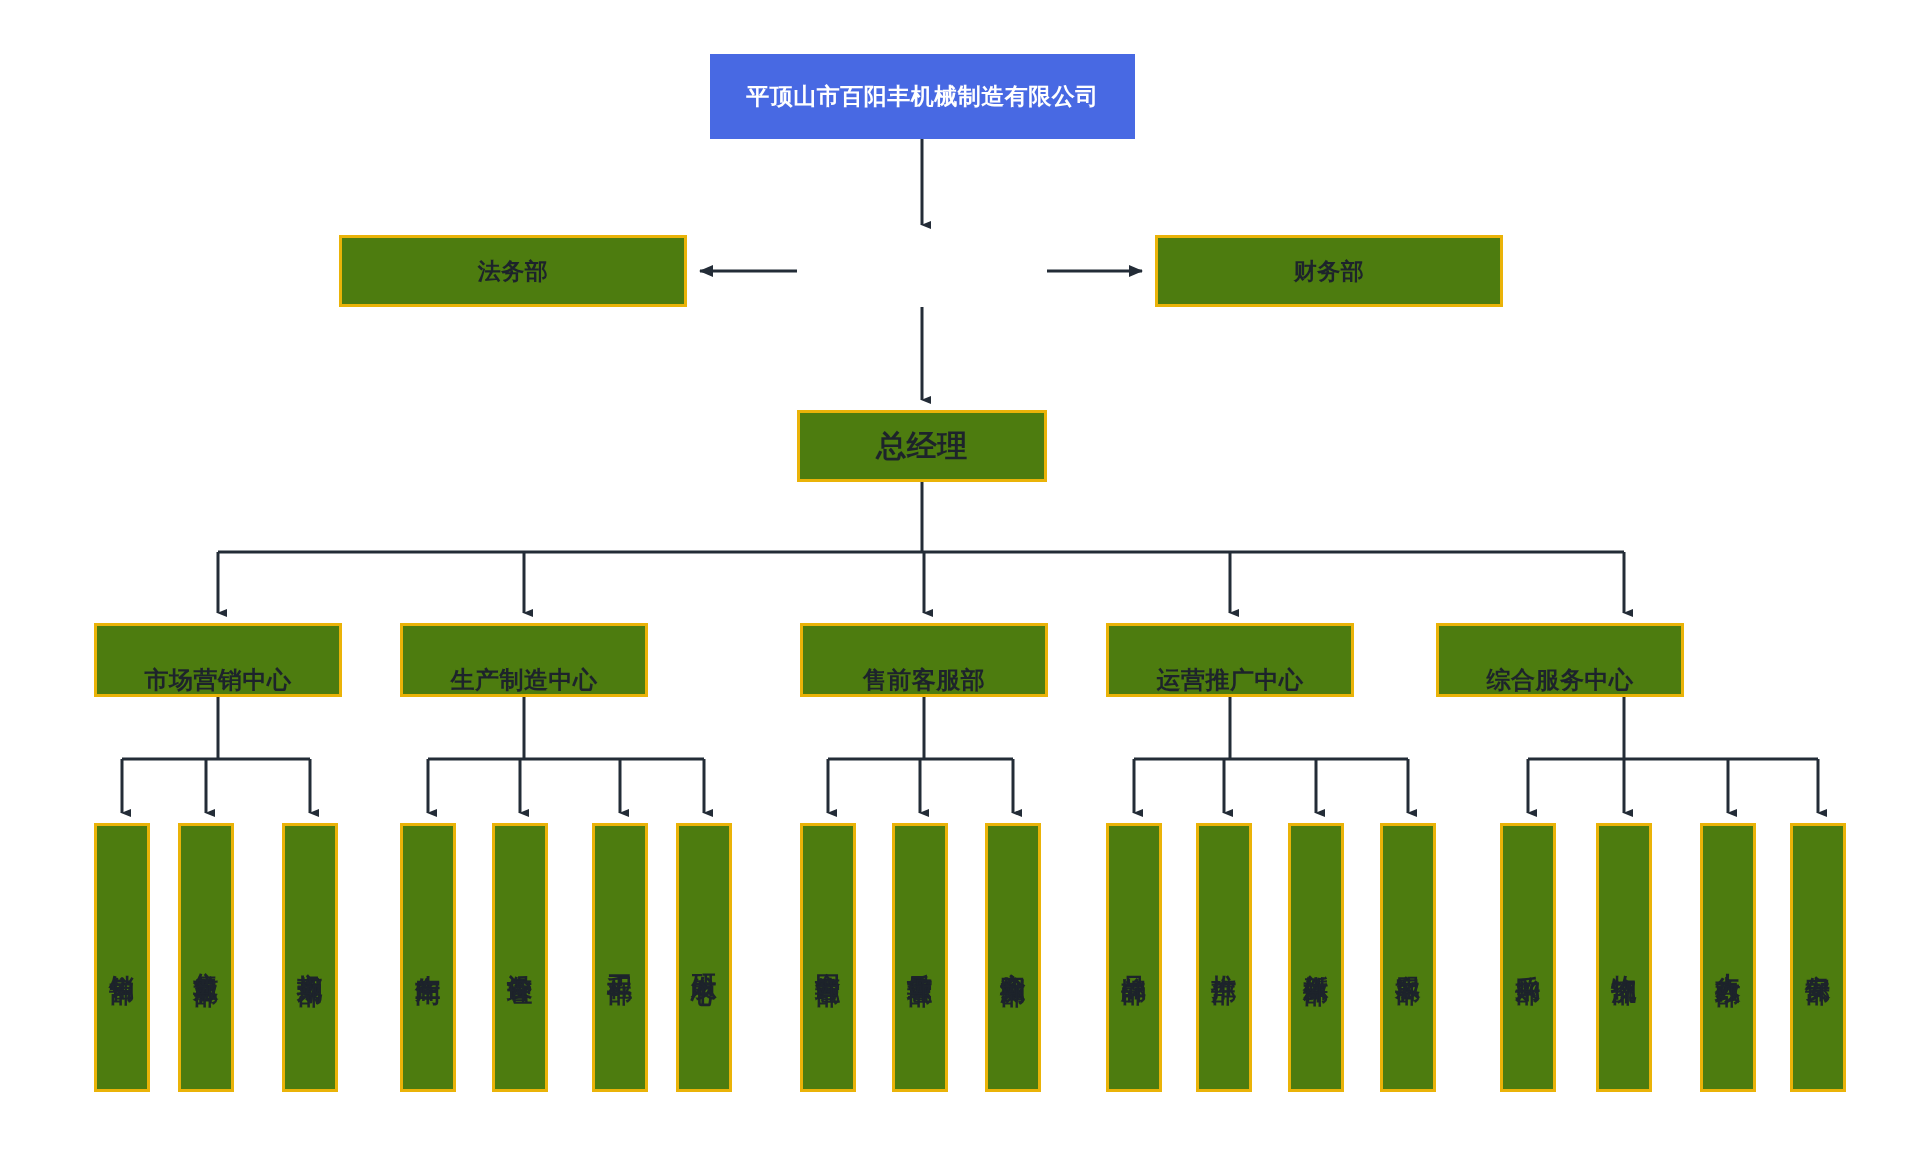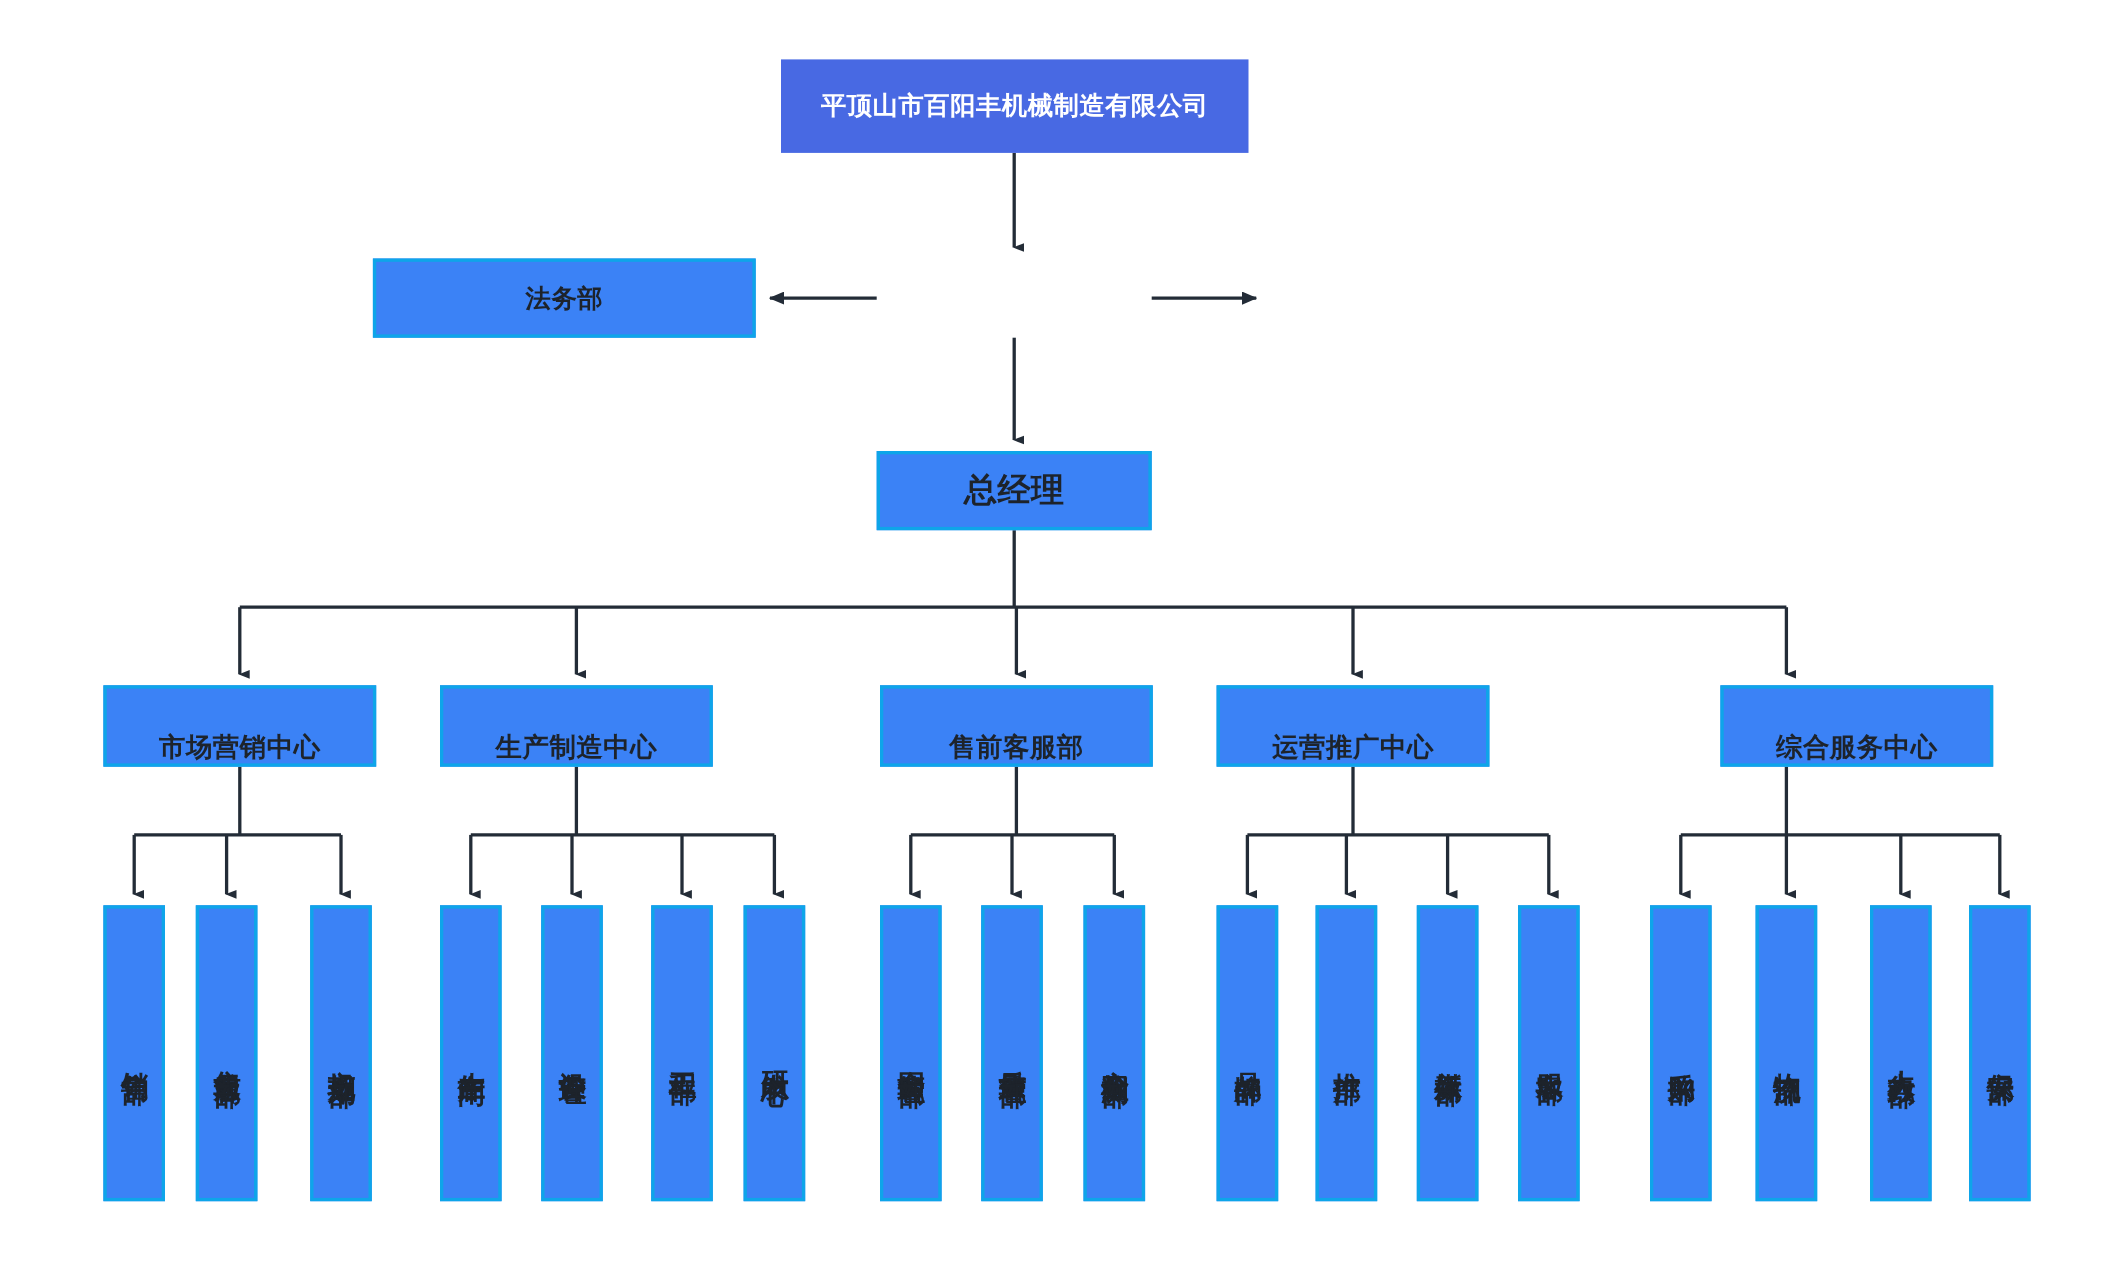--- a/index.html
+++ b/index.html
@@ -22,22 +22,22 @@
   svg#org-svg {
     position: absolute;
     left: 0;
     top: 0;
     width: 1920px;
     height: 1164px;
   }
   .node-box {
     position: absolute;
     box-sizing: border-box;
-    background: #3b82f6;
-    border: 3px solid #0ea5e9;
+    background: #4d7c0f;
+    border: 3px solid #eab308;
     display: flex;
     align-items: center;
     justify-content: center;
     text-align: center;
   }
   .node-box.root {
     background: #4869e3;
     border: none;
   }
   .node-label {
@@ -130,20 +130,23 @@
 
   <div class="node-box root" style="left:710px; top:54px; width:425px; height:85px;">
     <span class="node-label">平顶山市百阳丰机械制造有限公司</span>
   </div>
 
   <div class="node-box" style="left:339px; top:235px; width:348px; height:72px;">
     <span class="node-label lvl2">法务部</span>
   </div>
 
 
+  <div class="node-box" style="left:1155px; top:235px; width:348px; height:72px;">
+    <span class="node-label lvl2">财务部</span>
+  </div>
 
   <div class="node-box" style="left:797px; top:410px; width:250px; height:72px;">
     <span class="node-label lvl3">总经理</span>
   </div>
 
   <div id="dynamic-nodes">
       <div class="node-box" style="left: 94px; top: 623px; width: 248px; height: 74px;">
         <span class="node-label lvl4">市场营销中心</span>
       </div>
       <div class="node-box" style="left: 94px; top: 823px; width: 56px; height: 269px;">
@@ -218,21 +221,21 @@
       <div class="node-box" style="left: 1288px; top: 823px; width: 56px; height: 269px;">
         <div class="vbox-inner">
           <span class="node-label vertical">新媒体部</span>
         </div>
       </div>
       <div class="node-box" style="left: 1380px; top: 823px; width: 56px; height: 269px;">
         <div class="vbox-inner">
           <span class="node-label vertical">客服部</span>
         </div>
       </div>
-      <div class="node-box" style="left: 1564px; top: 623px; width: 248px; height: 74px;">
+      <div class="node-box" style="left: 1436px; top: 623px; width: 248px; height: 74px;">
         <span class="node-label lvl4">综合服务中心</span>
       </div>
       <div class="node-box" style="left: 1500px; top: 823px; width: 56px; height: 269px;">
         <div class="vbox-inner">
           <span class="node-label vertical">采购部</span>
         </div>
       </div>
       <div class="node-box" style="left: 1596px; top: 823px; width: 56px; height: 269px;">
         <div class="vbox-inner">
           <span class="node-label vertical">物流部</span>

